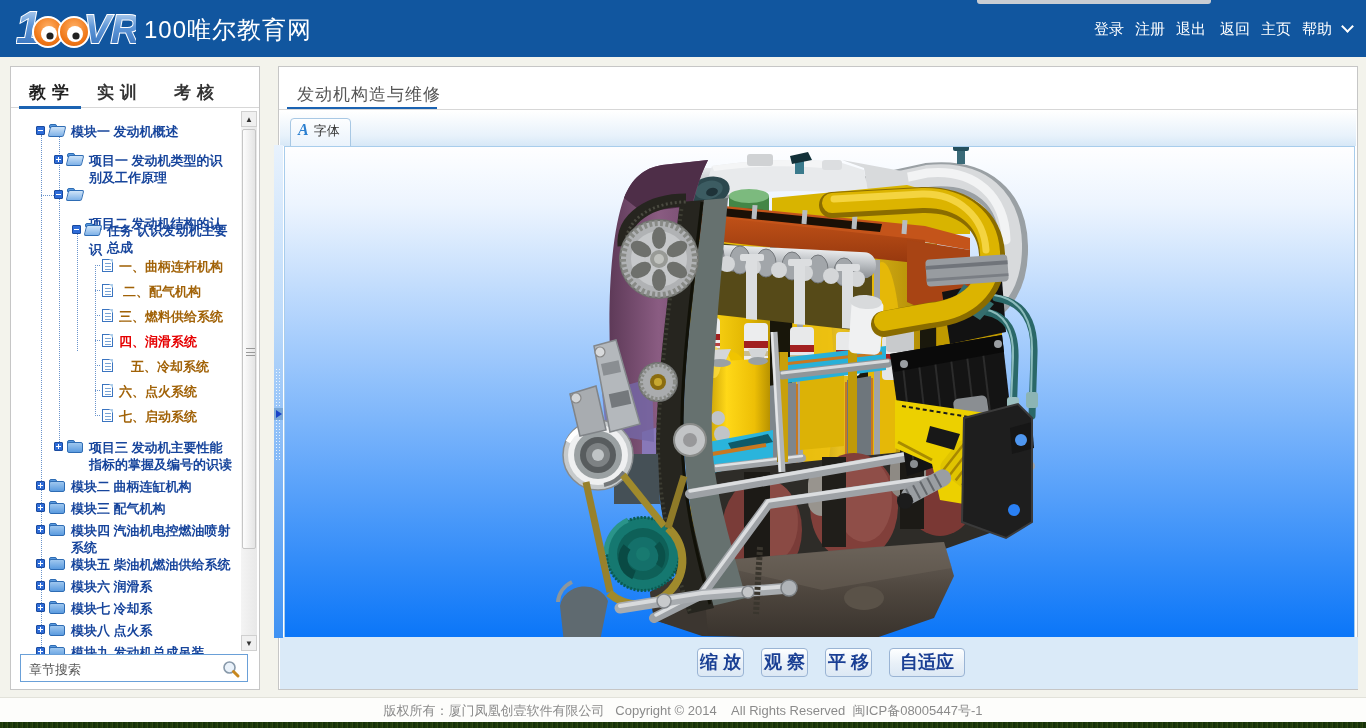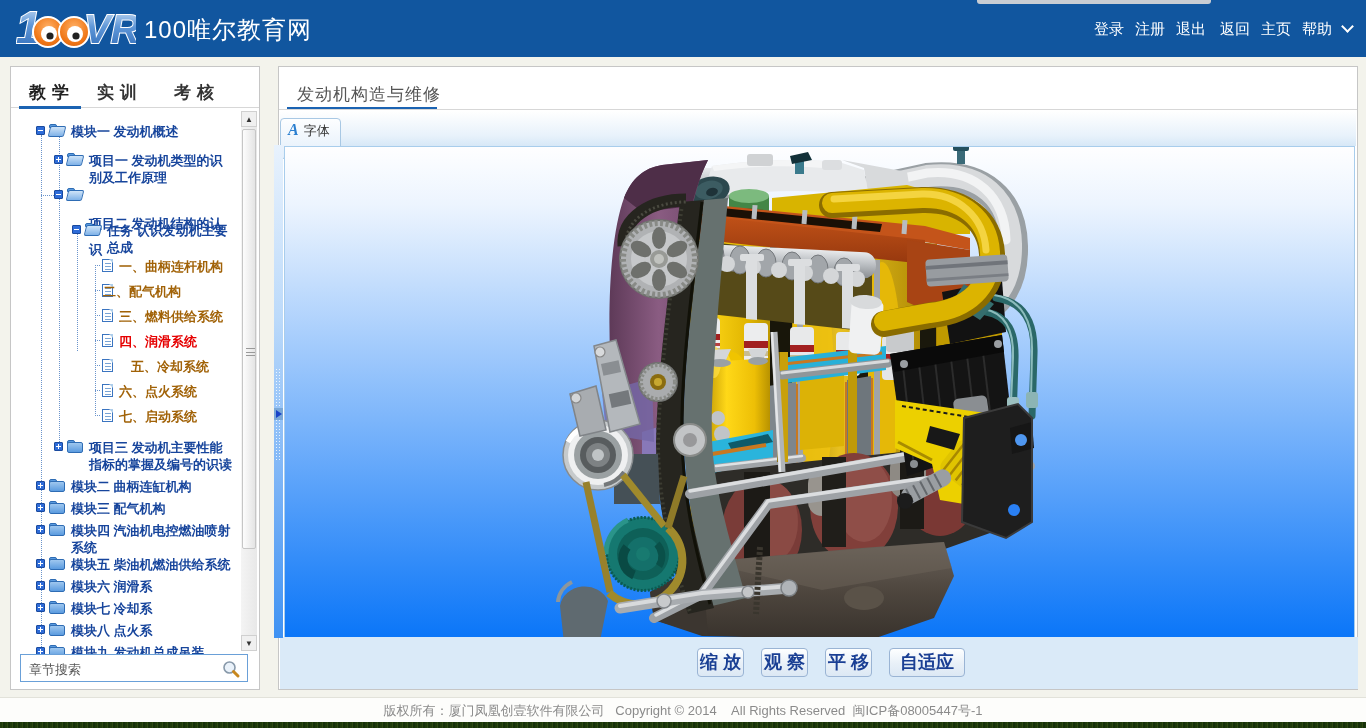--- a/index.html
+++ b/index.html
@@ -27,21 +27,21 @@
 #grip{position:absolute;left:3px;top:218px;width:9px;height:8px;border-top:1px solid #999;border-bottom:1px solid #999}
 #grip:after{content:"";position:absolute;left:0;top:3px;width:9px;height:1px;background:#999}
 #searchrow{position:absolute;left:9px;bottom:7px;width:228px;height:28px;border:1px solid #6aa0d8;background:#fff}
 #searchrow .ph{position:absolute;left:8px;top:6px;color:#555;font-size:13px;font-weight:normal}
 
 #main{position:absolute;left:278px;top:66px;width:1080px;height:624px;background:#fff;border:1px solid #c6c6c6}
 #mtitle{position:absolute;left:18px;top:16px;font-size:17px;color:#555;letter-spacing:1px}
 #mline{position:absolute;left:0;top:42px;width:1078px;height:1px;background:#d7d7d7}
 #mtab{position:absolute;left:8px;top:40px;width:150px;height:3px;background:#1b63b2}
 #toolbar{position:absolute;left:1px;top:44px;width:1076px;height:35px;background:linear-gradient(180deg,#ffffff,#e8f2fb 70%,#d7e8f7)}
-#fontbtn{position:absolute;left:0;top:7px;width:61px;height:41px;background:linear-gradient(180deg,#fdfeff,#e2eefa);border:1px solid #a8c8e4;border-radius:4px;font-size:13px;color:#333;line-height:21px}
+#fontbtn{position:absolute;left:10px;top:7px;width:61px;height:41px;background:linear-gradient(180deg,#fdfeff,#e2eefa);border:1px solid #a8c8e4;border-radius:4px;font-size:13px;color:#333;line-height:21px}
 #fontbtn .ai{font-family:"Liberation Serif",serif;font-style:italic;font-weight:bold;color:#2b7fd0;font-size:16px;margin:0 5px 0 7px}
 #viewer{position:absolute;left:5px;top:79px;width:1071px;height:492px;border:1px solid #a8cdec;background:linear-gradient(180deg,#fefeff 0%,#f8fbff 4%,#ecf4fe 12%,#0b76f8 100%)}
 #ctrl{position:absolute;left:1px;top:570px;width:1078px;height:52px;background:#daeaf8}
 .cbtn{position:absolute;top:11px;height:29px;background:linear-gradient(180deg,#feffff,#e8f0f8 55%,#dce8f4);border:1px solid #9ab4d4;border-radius:4px;color:#1a3f94;font-size:18px;font-weight:bold;text-align:center;line-height:27px}
 
 #splitter{position:absolute;left:274px;top:145px;width:9px;height:493px;background:linear-gradient(180deg,#e8f2fd,#bcdafa 35%,#79b2f6 70%,#3f92f3)}
 #splitdots{position:absolute;left:1px;top:223px;width:7px;height:92px;background-image:radial-gradient(#ffffff 34%,transparent 38%);background-size:3px 3px;opacity:.8}
 #splitarrow{position:absolute;left:0px;top:263px;width:9px;height:12px;background:#7aa8d8}
 #splitarrow:after{content:"";position:absolute;left:2px;top:2px;border-left:6px solid #1a44c8;border-top:4px solid transparent;border-bottom:4px solid transparent}
 
@@ -129,21 +129,21 @@
       <div class="fold open" style="left: 74px; top: 112px;">
         <div class="t"></div>
         <div class="b"></div>
       </div>
       <div class="trow" style="top: 111px; left: 96px; line-height: 17px;">任务  认识发动机主要<br>总成</div>
       <div style="position: absolute; border-top: 1px dotted rgb(106, 148, 204); left: 84px; top: 154px; width: 5px;"></div>
       <div class="page" style="left: 91px; top: 148px;"></div>
       <div class="trow leaf" style="top: 147px; left: 108px;">一、曲柄连杆机构</div>
       <div style="position: absolute; border-top: 1px dotted rgb(106, 148, 204); left: 84px; top: 179px; width: 5px;"></div>
       <div class="page" style="left: 91px; top: 173px;"></div>
-      <div class="trow leaf" style="top: 172px; left: 92px;">二、配气机构</div>
+      <div class="trow leaf" style="top: 172px; left: 112px;">二、配气机构</div>
       <div style="position: absolute; border-top: 1px dotted rgb(106, 148, 204); left: 84px; top: 204px; width: 5px;"></div>
       <div class="page" style="left: 91px; top: 198px;"></div>
       <div class="trow leaf" style="top: 197px; left: 108px;">三、燃料供给系统</div>
       <div style="position: absolute; border-top: 1px dotted rgb(106, 148, 204); left: 84px; top: 229px; width: 5px;"></div>
       <div class="page" style="left: 91px; top: 223px;"></div>
       <div class="trow red" style="top: 222px; left: 108px;">四、润滑系统</div>
       <div style="position: absolute; border-top: 1px dotted rgb(106, 148, 204); left: 84px; top: 254px; width: 5px;"></div>
       <div class="page" style="left: 91px; top: 248px;"></div>
       <div class="trow leaf" style="top: 247px; left: 120px;">五、冷却系统</div>
       <div style="position: absolute; border-top: 1px dotted rgb(106, 148, 204); left: 84px; top: 279px; width: 5px;"></div>

